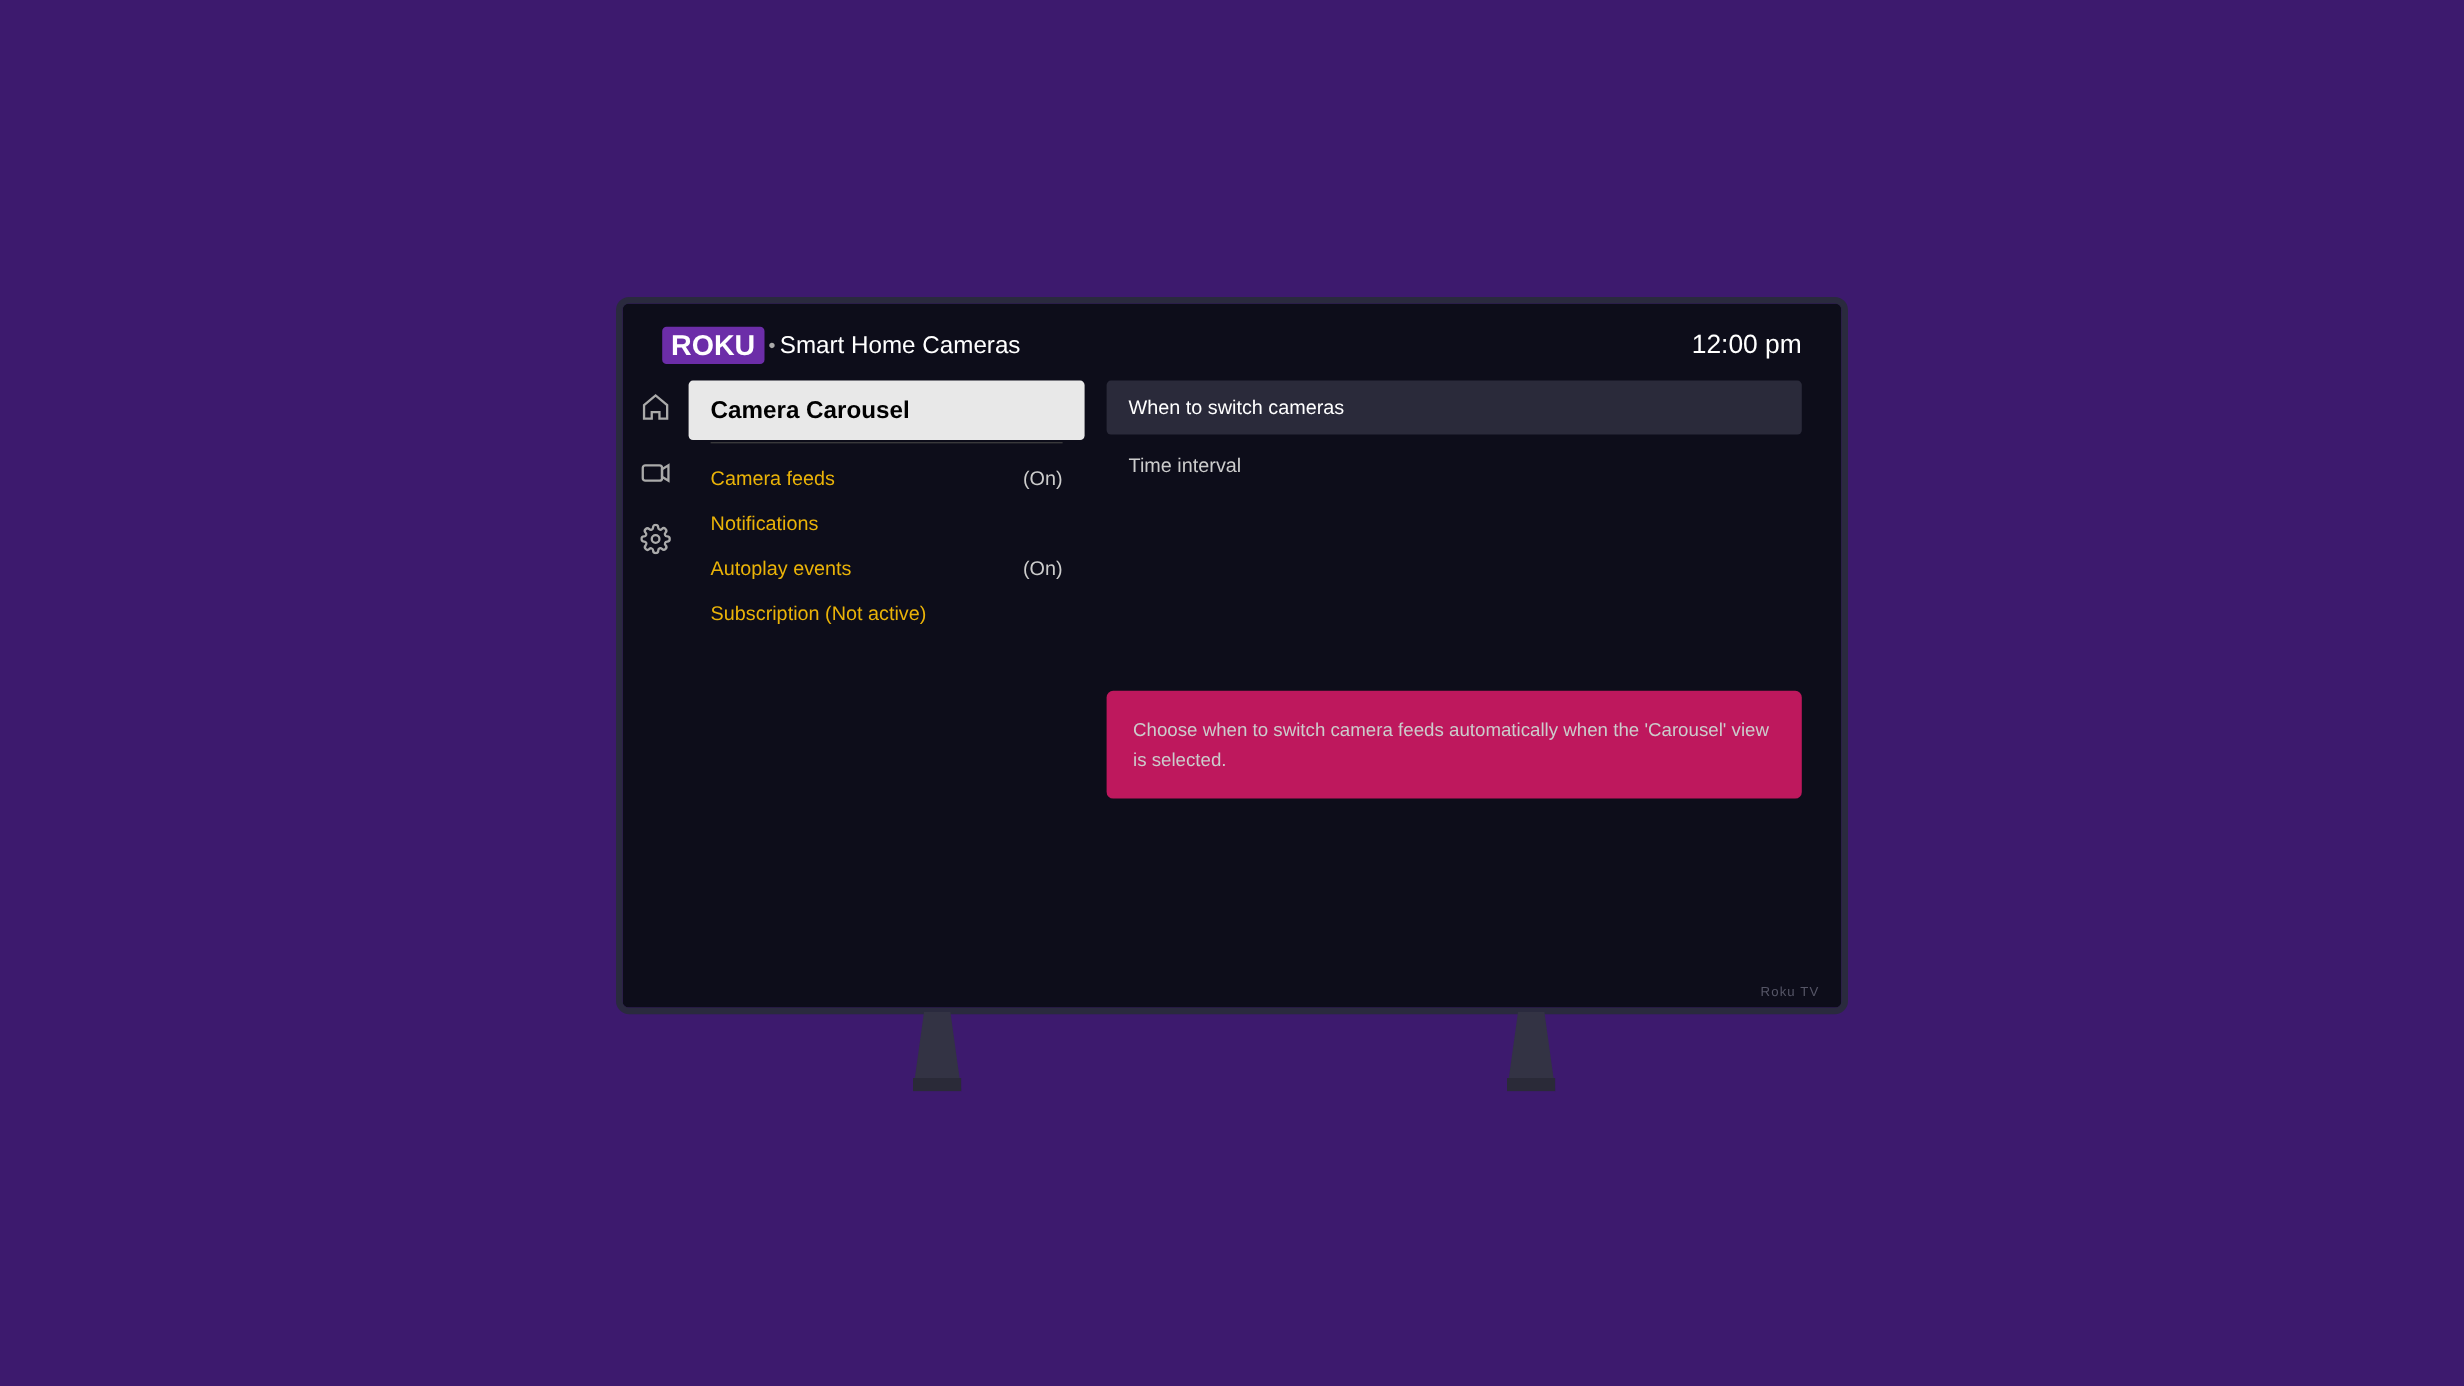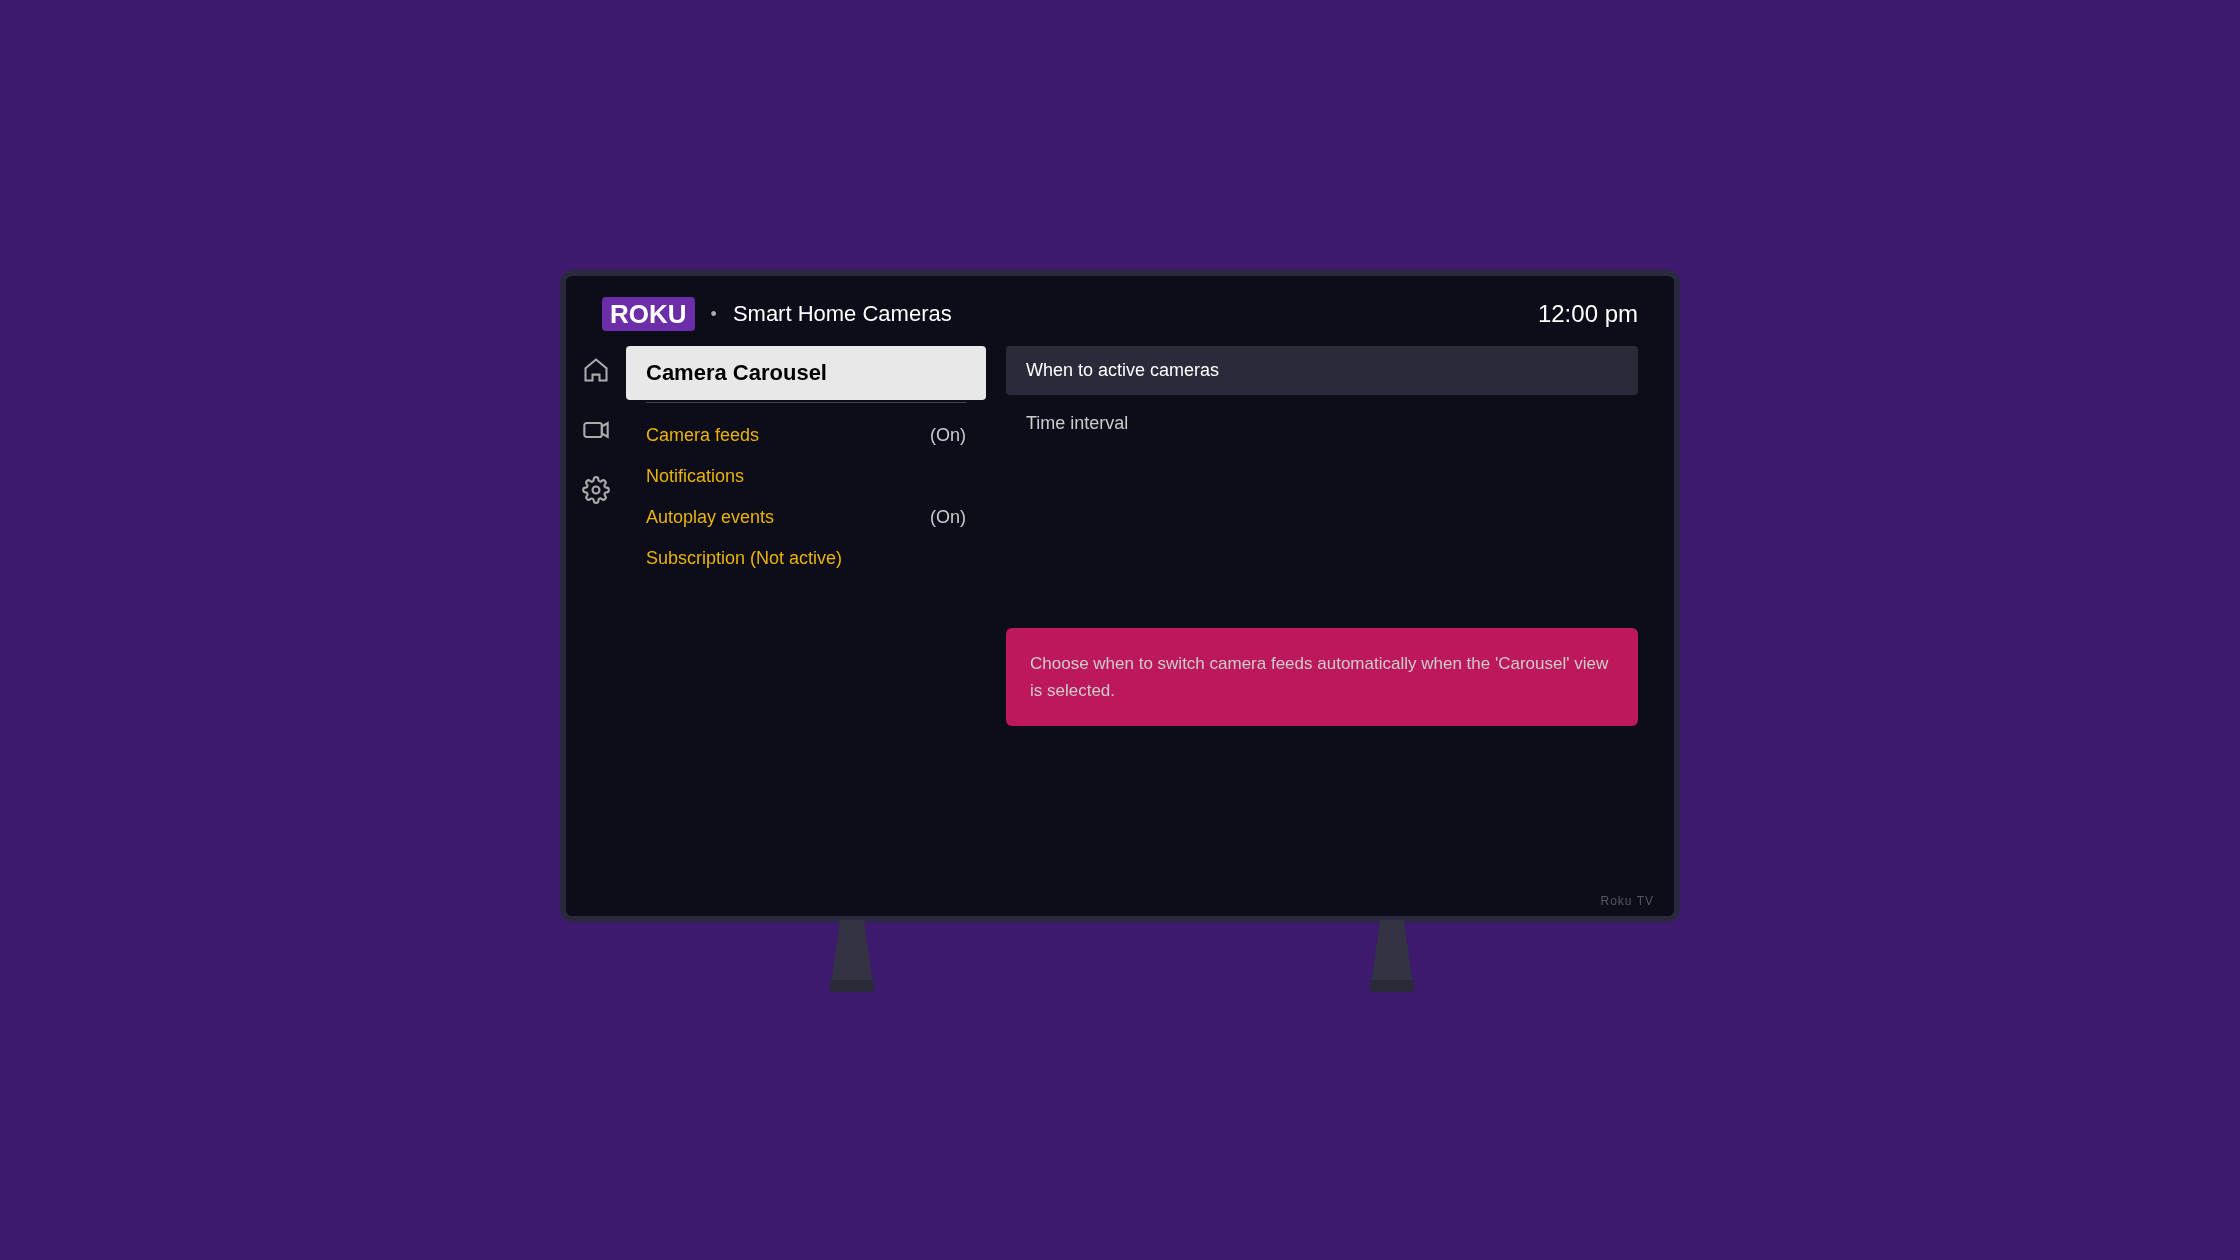--- a/index.html
+++ b/index.html
@@ -47,21 +47,21 @@
       display: flex;
       align-items: center;
       justify-content: space-between;
       padding: 22px 36px 16px 36px;
       flex-shrink: 0;
     }
 
     .header-left {
       display: flex;
       align-items: center;
-      gap: 12px;
+      gap: 0;
     }
 
     .roku-logo {
       color: #ffffff;
       font-size: 28px;
       font-weight: 900;
       letter-spacing: -1px;
     }
 
     .roku-logo span {
@@ -289,21 +289,21 @@
             <span class="menu-item-label">Autoplay events</span>
             <span class="menu-item-value">(On)</span>
           </div>
           <div class="menu-item">
             <span class="menu-item-label">Subscription (Not active)</span>
             <span class="menu-item-value"></span>
           </div>
         </div>
 
         <div class="right-panel">
-          <div class="right-menu-item selected">When to active cameras</div>
+          <div class="right-menu-item selected">When to switch cameras</div>
           <div class="right-menu-item">Time interval</div>
 
           <div class="info-box">
             <p class="info-box-text">Choose when to switch camera feeds automatically when the 'Carousel' view is selected.</p>
           </div>
         </div>
 
       </div>
 
       <div class="roku-tv-label">Roku TV</div>

